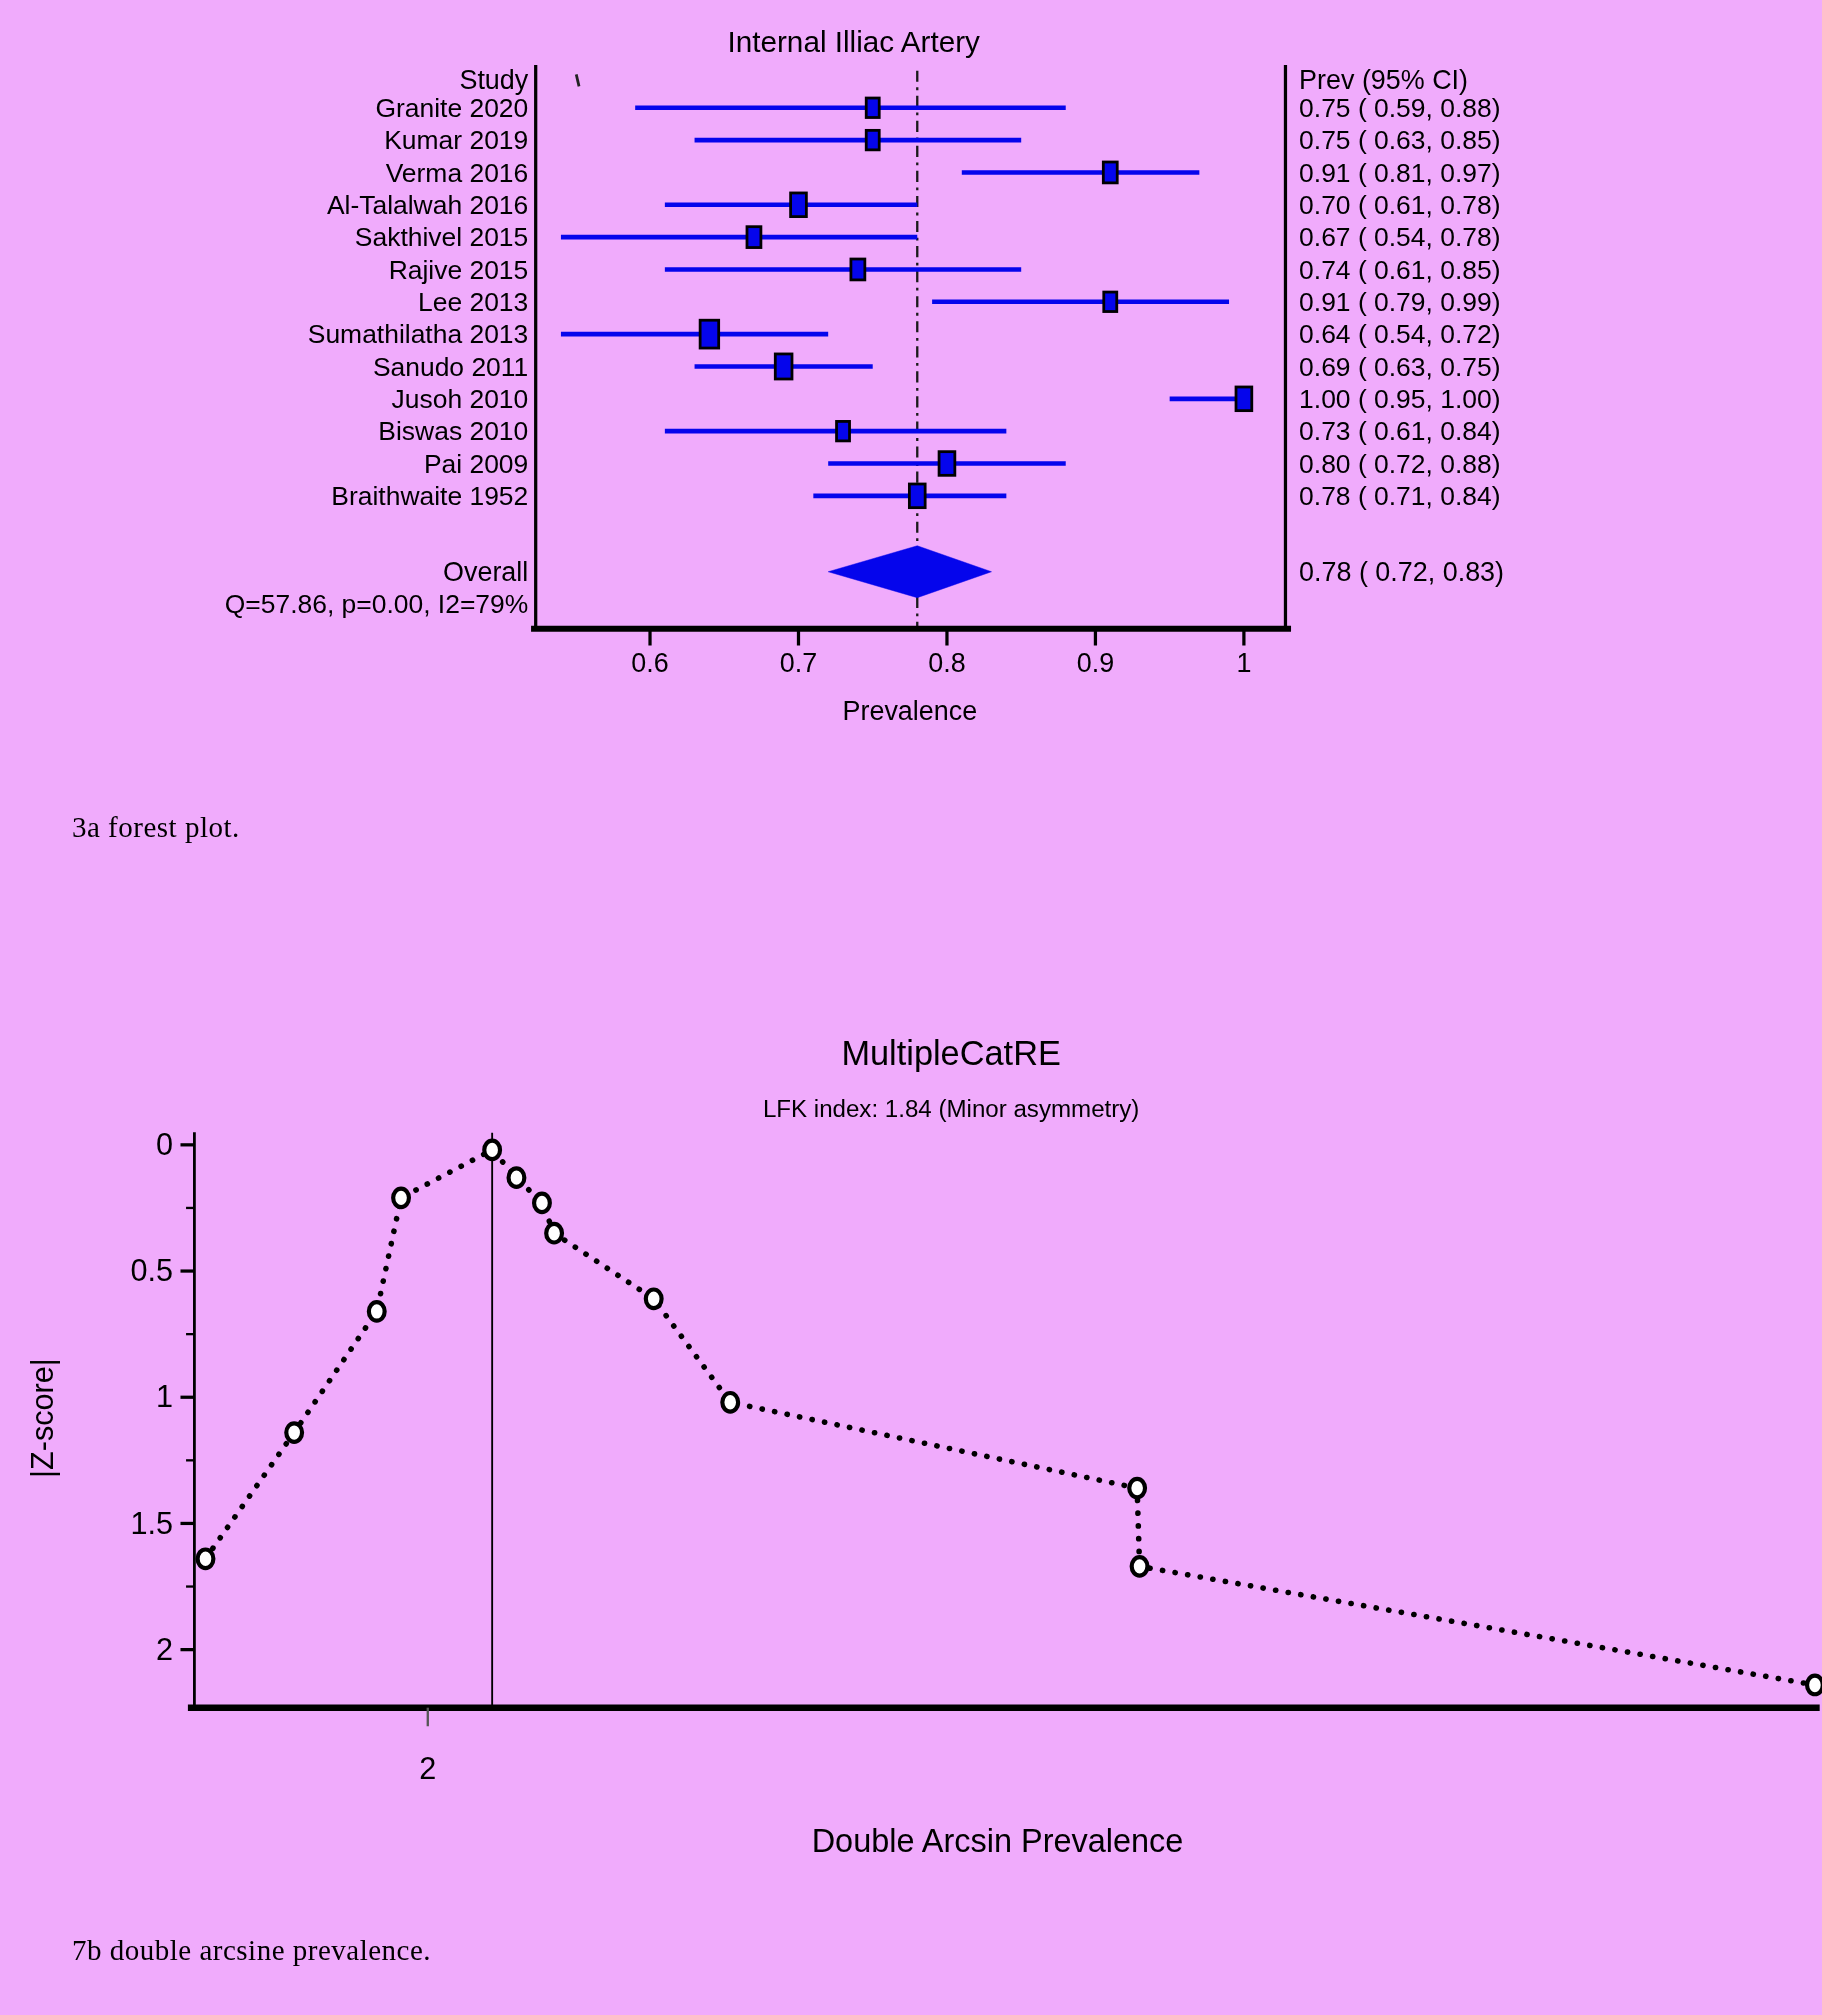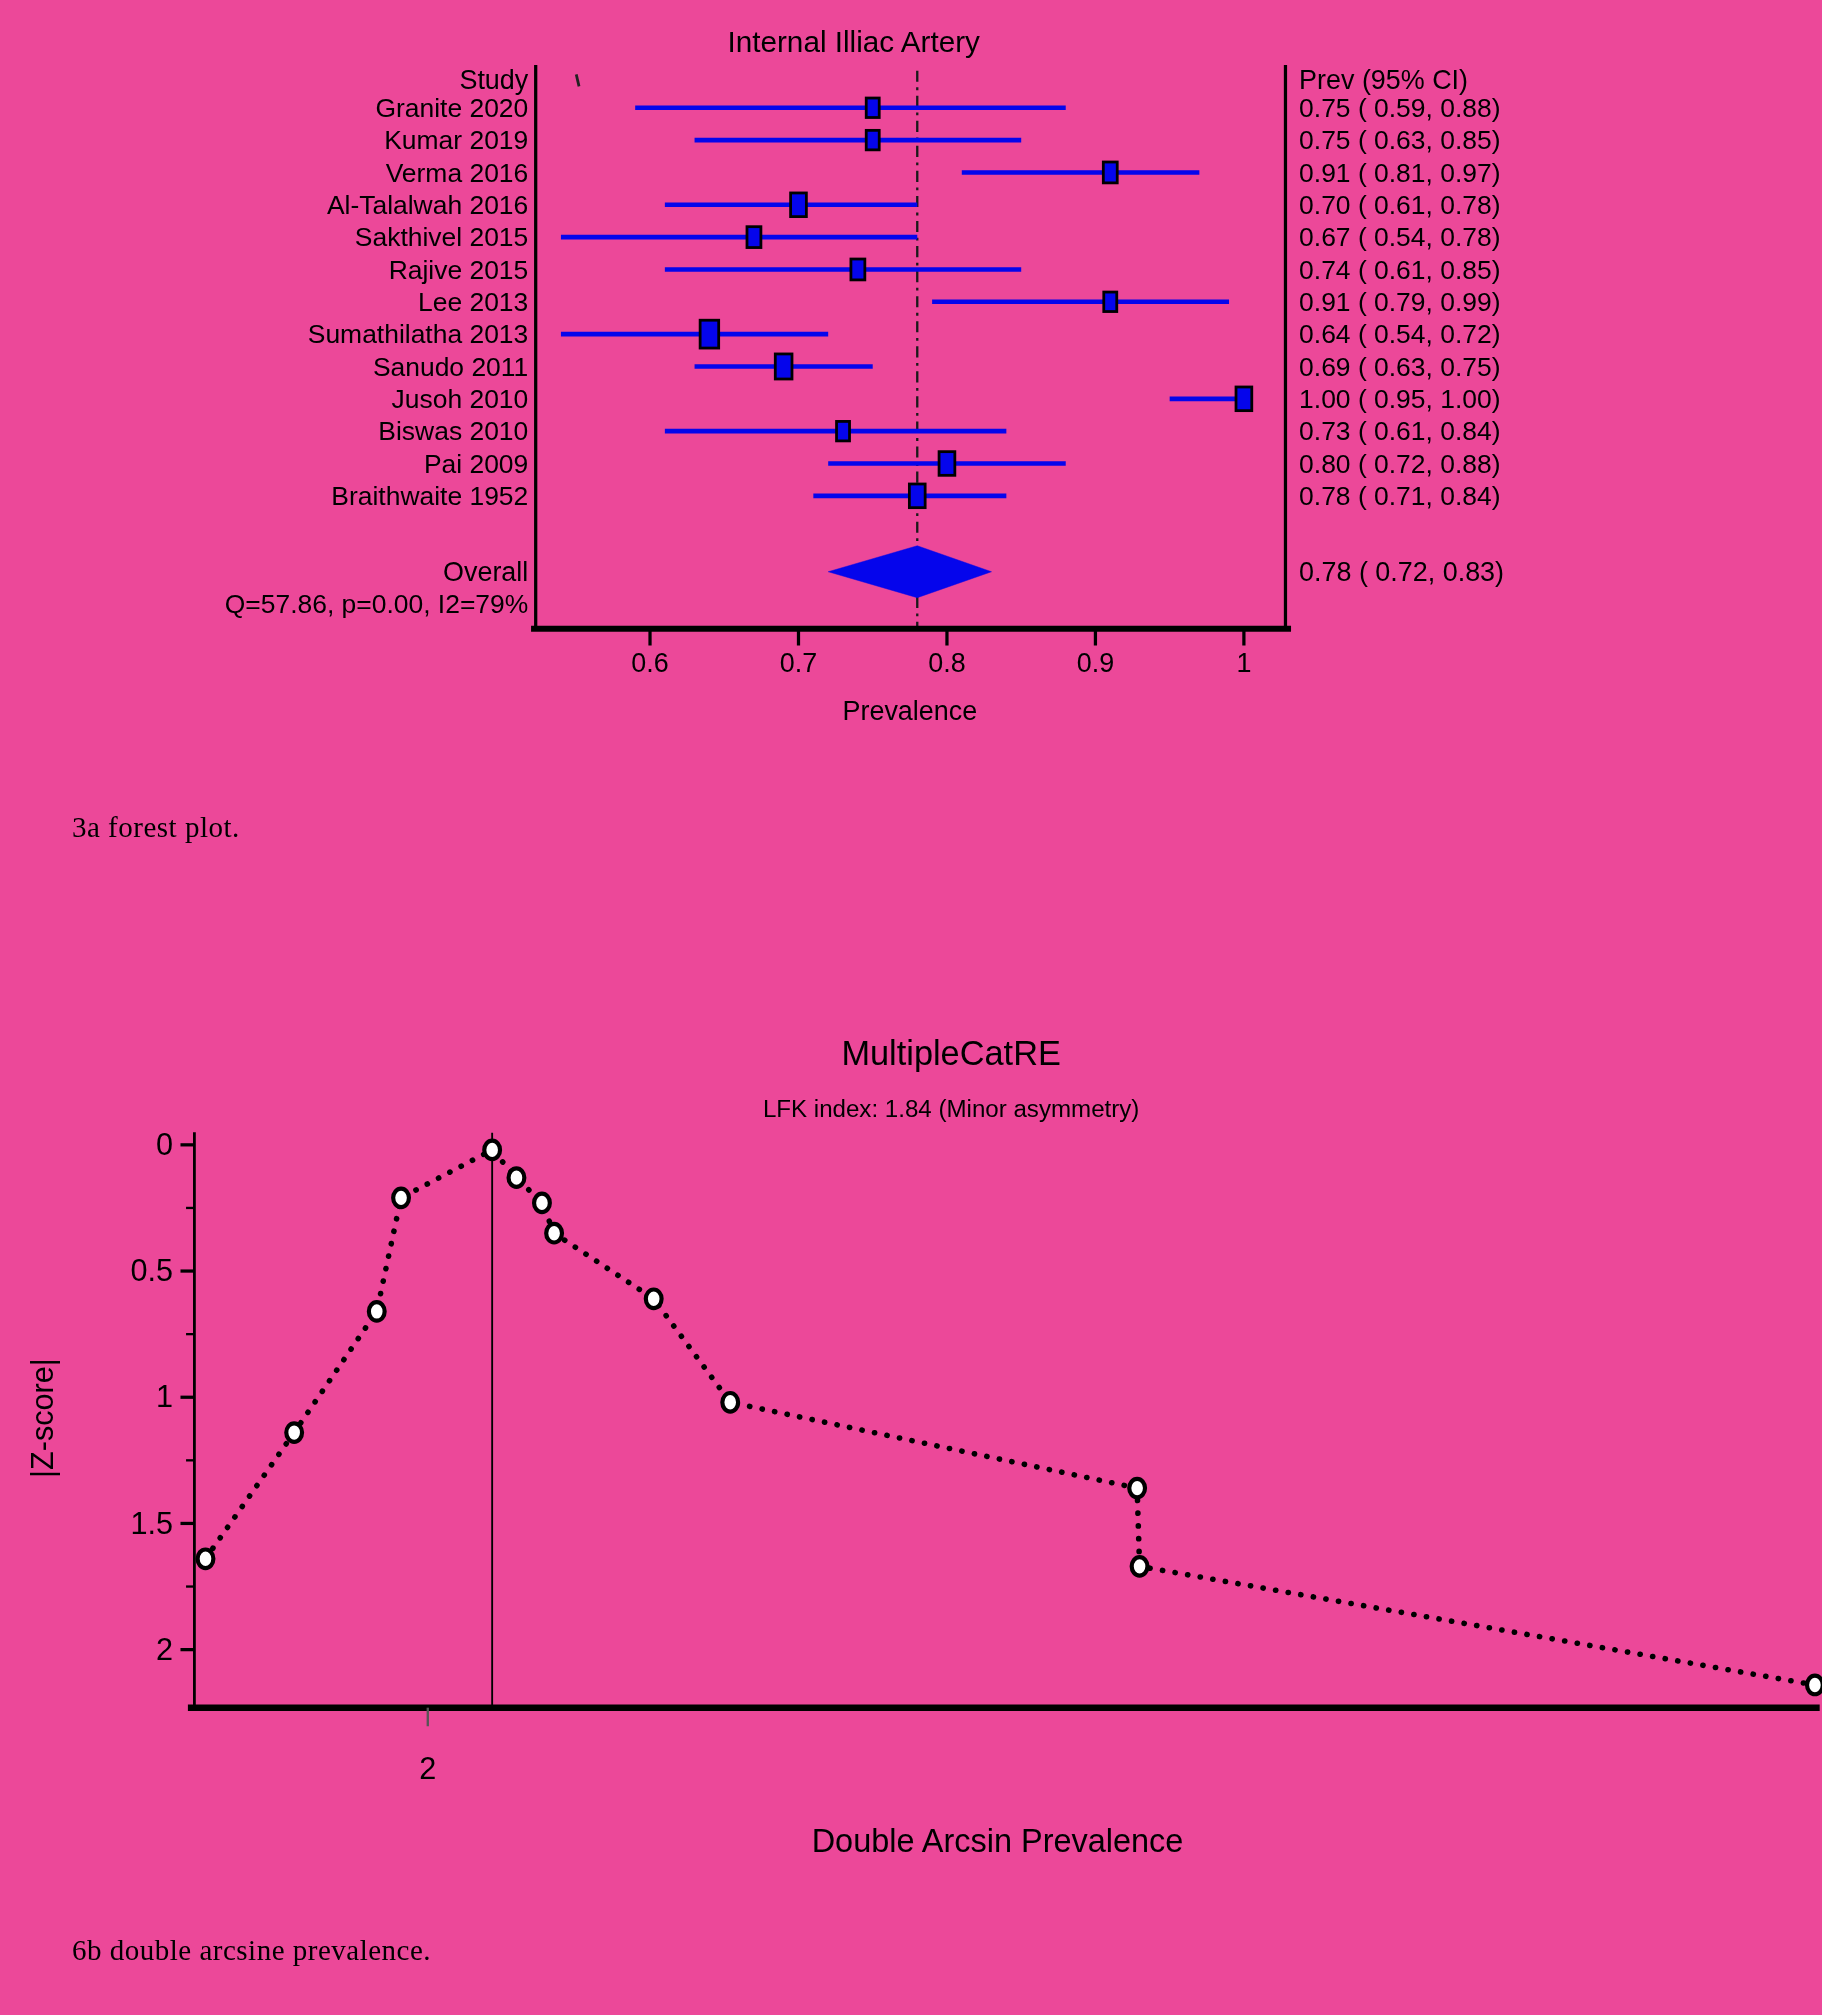--- a/index.html
+++ b/index.html
@@ -1,16 +1,16 @@
 <!DOCTYPE html>
 <html style="font-size:7.4px"><head>
 <meta charset="utf-8">
 <style>
   html,body{margin:0;padding:0;background:#ffffff;}
-  .page{position:relative;width:1822px;height:2015px;background:#ec4899;overflow:hidden;
+  .page{position:relative;width:1822px;height:2015px;background:#f0abfc;overflow:hidden;
         font-family:"Liberation Sans",sans-serif;}
   svg{position:absolute;left:0;}
   svg text{font-family:"Liberation Sans",sans-serif;fill:#000;}
   .caption{position:absolute;left:72px;font-family:"Liberation Serif",serif;
            font-weight:normal;font-size:29px;color:#000;letter-spacing:0.5px;}
   #caption-a{top:811px;}
   #caption-b{top:1934px;}
 </style>
 </head>
 <body>
@@ -130,16 +130,16 @@
       <ellipse cx="1194.2720000000002" cy="506.4" rx="17" ry="20" fill="#fff" stroke="#000" stroke-width="9"></ellipse>
       <ellipse cx="1408.9479999999999" cy="647.8399999999999" rx="17" ry="20" fill="#fff" stroke="#000" stroke-width="9"></ellipse>
       <ellipse cx="1573.8820000000003" cy="870.88" rx="17" ry="20" fill="#fff" stroke="#000" stroke-width="9"></ellipse>
       <ellipse cx="2450.9120000000003" cy="1055.8400000000001" rx="17" ry="20" fill="#fff" stroke="#000" stroke-width="9"></ellipse>
       <ellipse cx="2456.1479999999997" cy="1224.48" rx="17" ry="20" fill="#fff" stroke="#000" stroke-width="9"></ellipse>
       <ellipse cx="3911.756" cy="1480.16" rx="17" ry="20" fill="#fff" stroke="#000" stroke-width="9"></ellipse>
       <text x="0" y="0" font-size="66" text-anchor="middle" fill="#000" transform="translate(115 905) rotate(-90)">|Z-score|</text>
       <text x="2150" y="1840" font-size="70" text-anchor="middle" fill="#000">Double Arcsin Prevalence</text>
     </svg>
 
-  <div class="caption" id="caption-b">6b double arcsine prevalence.</div>
+  <div class="caption" id="caption-b">7b double arcsine prevalence.</div>
 
 </div>
 
 
 </body></html>

